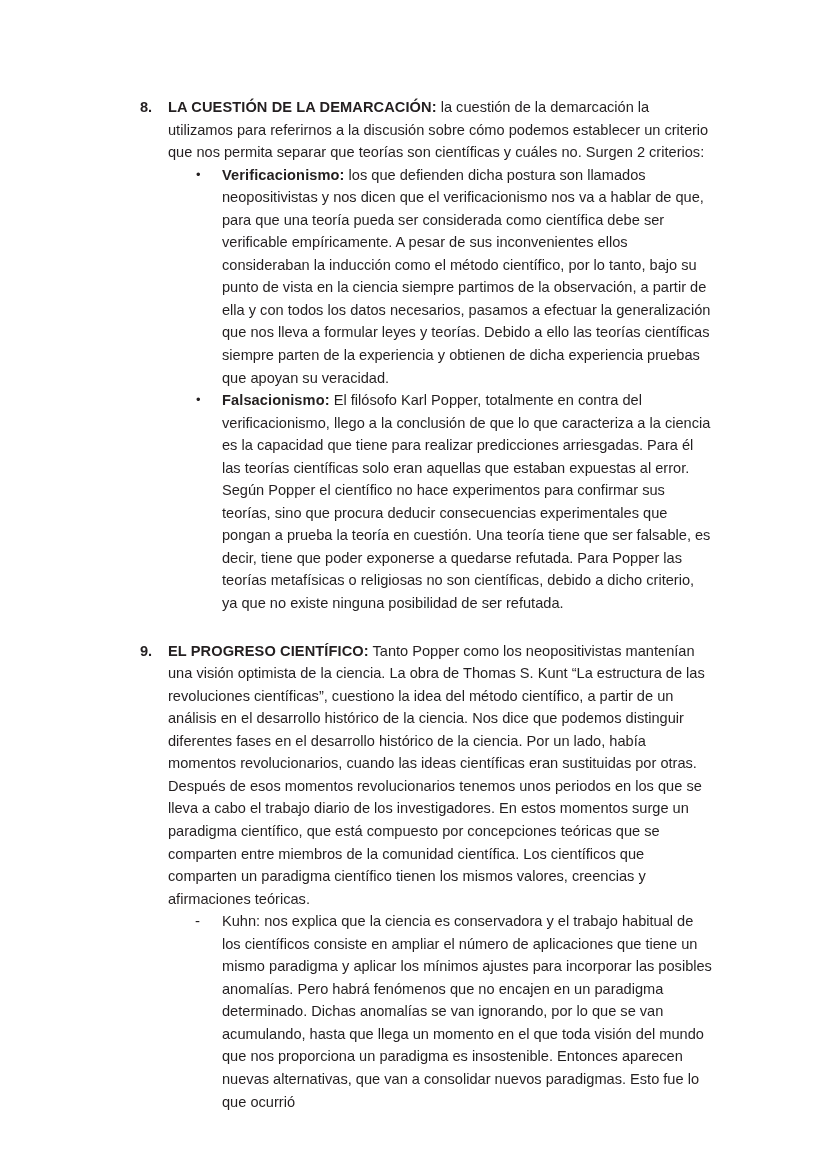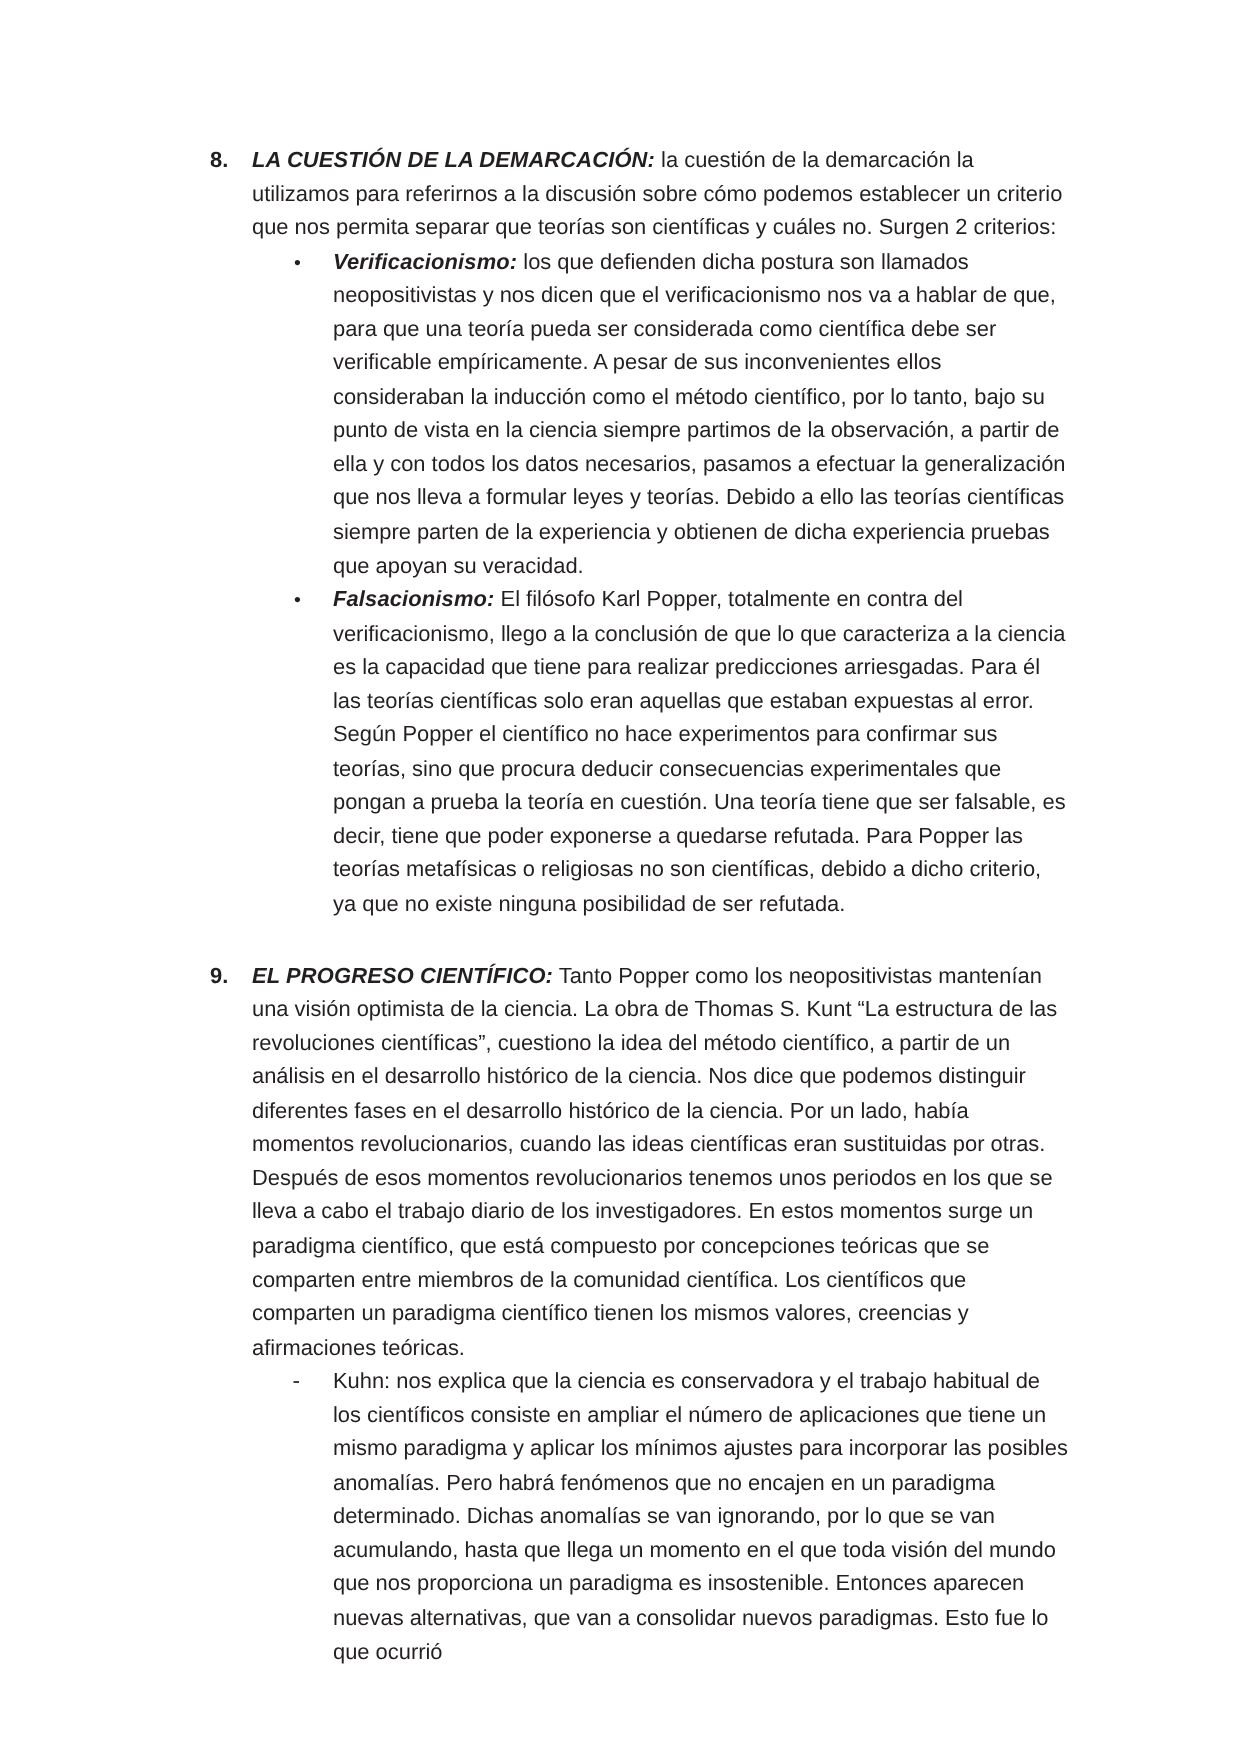--- a/index.html
+++ b/index.html
@@ -40,21 +40,20 @@
     position: absolute;
     left: 0;
     top: 0;
     font-weight: bold;
     font-size: 14.6px;
     line-height: 22.55px;
   }
   .lead {
     font-weight: bold;
     letter-spacing: 0.1px;
-    font-style: italic;
   }
 
   
   .sub-list {
     margin: 0;
     padding: 0;
     list-style: none;
   }
   .sub-item {
     position: relative;

